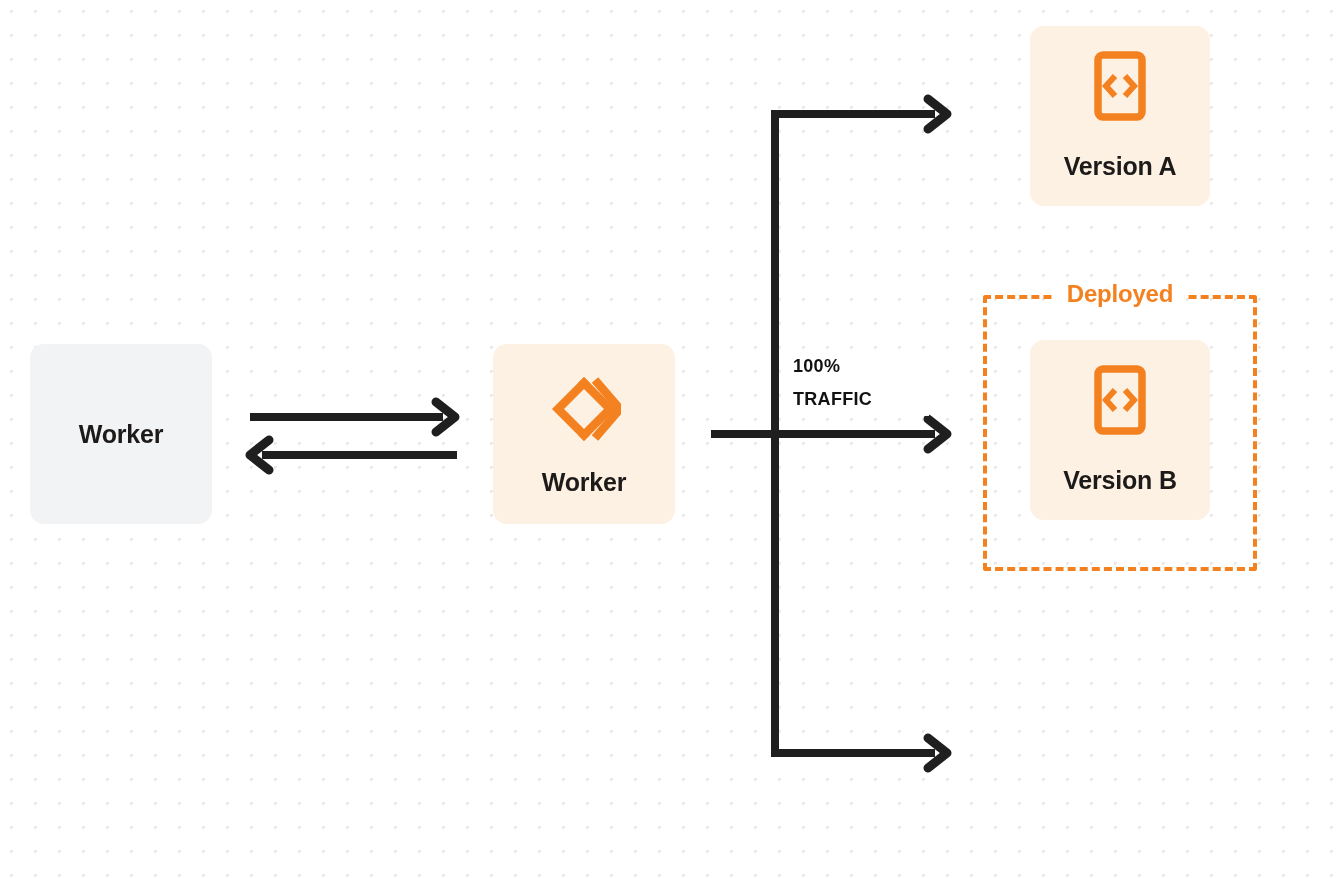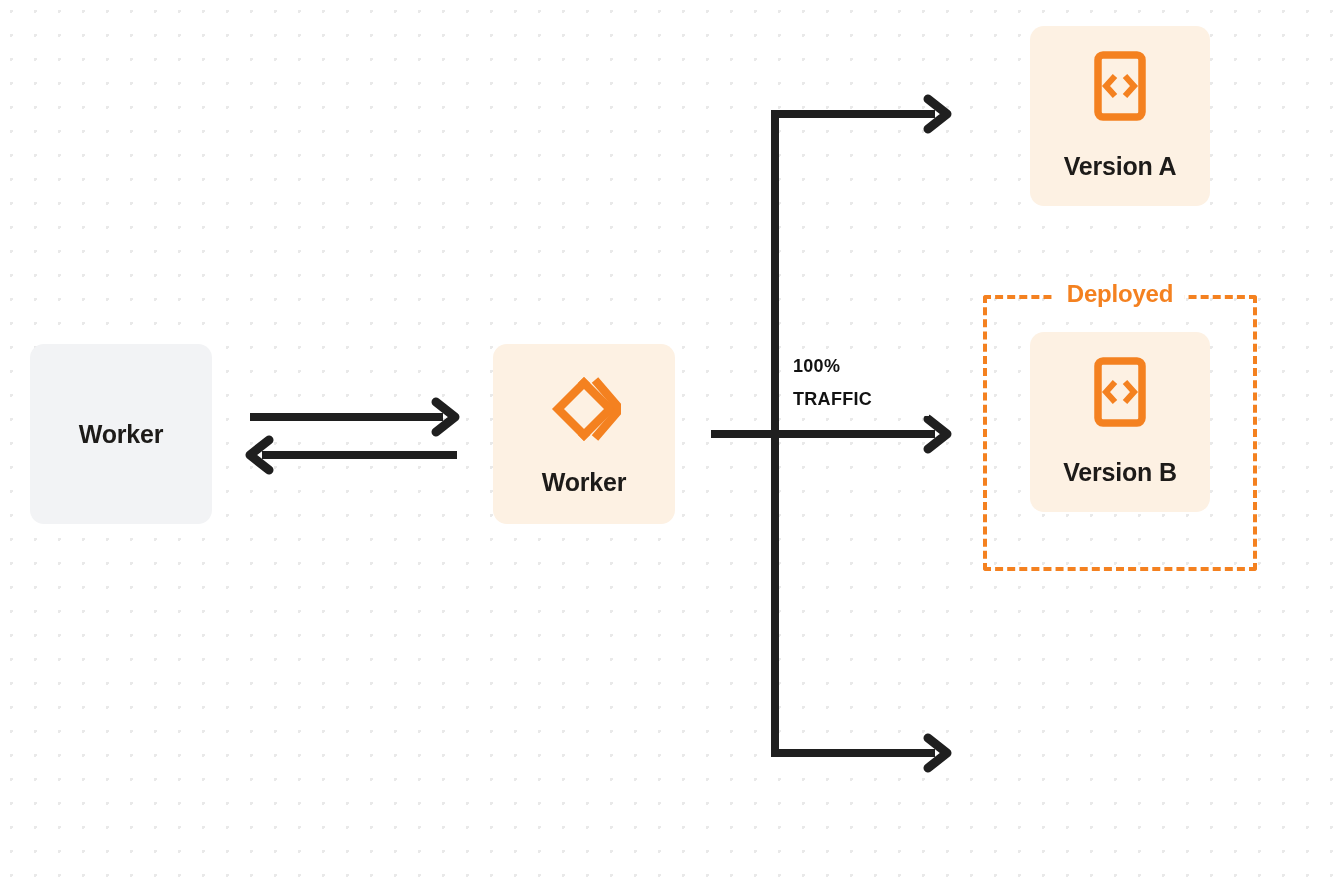--- a/index.html
+++ b/index.html
@@ -65,21 +65,21 @@
   
   .version-node {
     width: 180px;
     height: 180px;
     background: #fdf1e3;
     left: 1030px;
   }
   .version-node .node-label { font-size: 25px; margin-top: 27px; }
 
   #version-a-node { top: 26px; }
-  #version-b-node { top: 332px; }
+  #version-b-node { top: 340px; }
   #version-c-node { top: 662px; }
 
   
   #deployed-group {
     position: absolute;
     left: 983px;
     top: 295px;
     width: 274px;
     height: 276px;
     border: 4px dashed #f48120;

